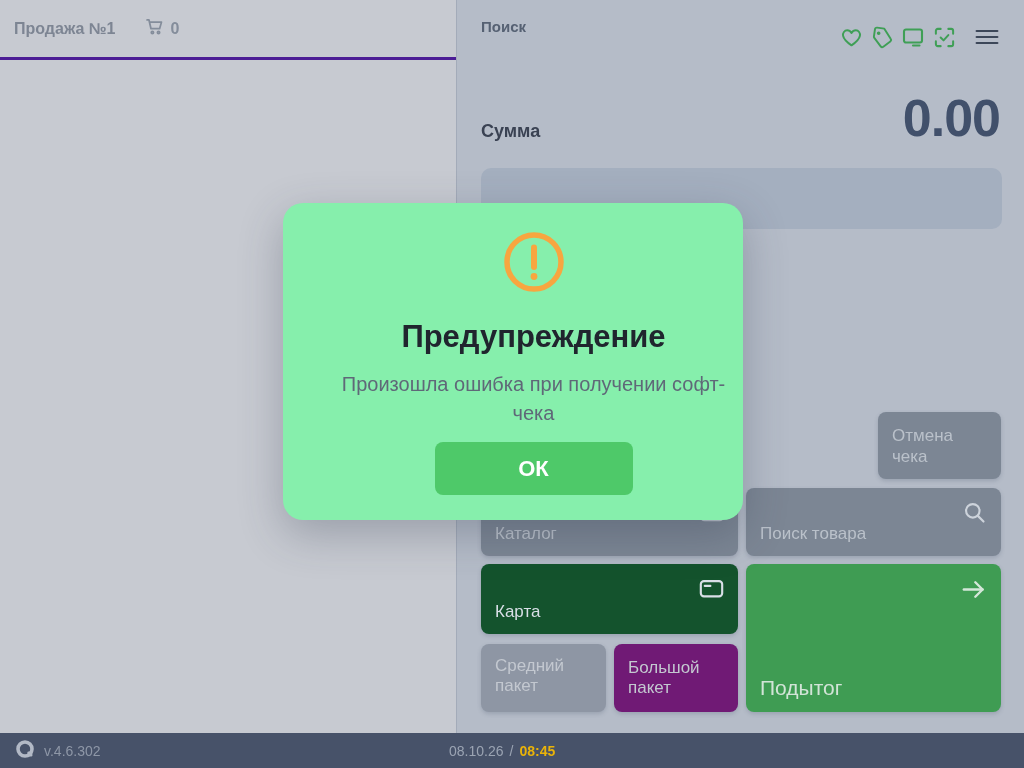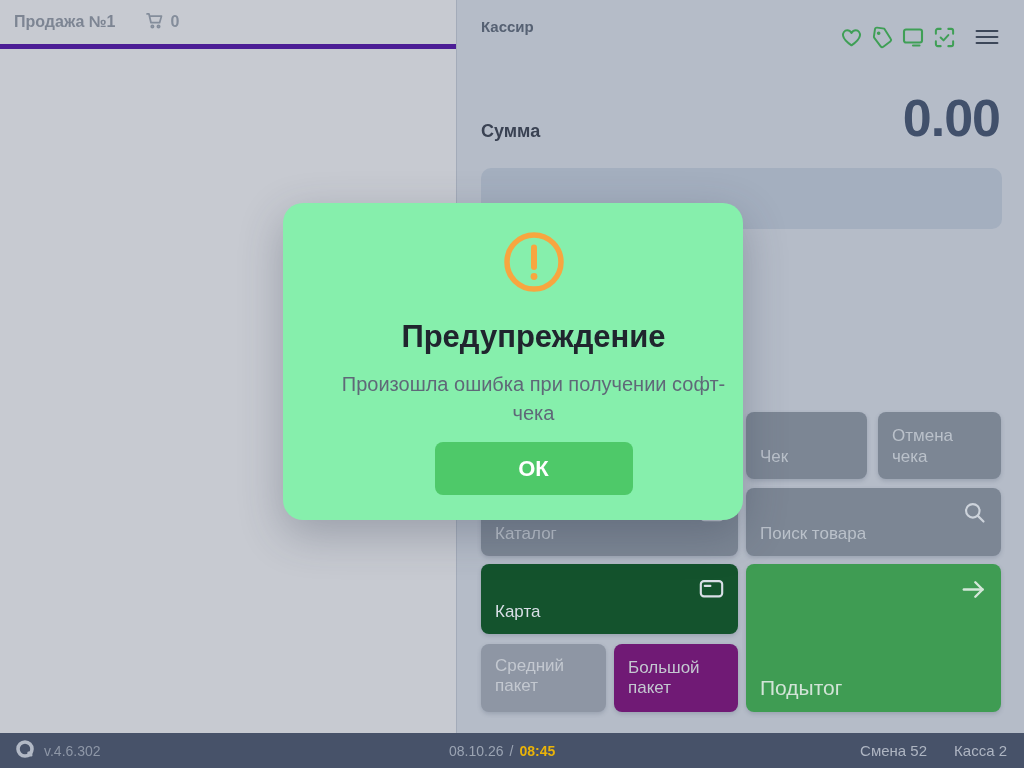--- a/index.html
+++ b/index.html
@@ -2,22 +2,22 @@
 <html><head>
 <meta charset="utf-8">
 <style>
   * { margin:0; padding:0; box-sizing:border-box; }
   html,body { width:1024px; height:768px; }
   body { font-family:"Liberation Sans","DejaVu Sans",sans-serif; }
   .screen { position:relative; width:1024px; height:768px; overflow:hidden; background:#c7cad1; }
 
   
   .left-panel { position:absolute; left:0; top:0; width:456px; height:733px; background:#c7cad1; }
-  .left-header { position:absolute; left:0; top:0; width:100%; height:49px;
-                 border-bottom:5px solid #4c1d95; display:flex; align-items:center; padding-left:14px; }
+  .left-header { position:absolute; left:0; top:0; width:100%; height:60px;
+                 border-bottom:3px solid #4c1d95; display:flex; align-items:center; padding-left:14px; }
   .sale-title { font-size:16px; font-weight:700; color:#7d8593; }
   .cart-wrap { display:flex; align-items:center; margin-left:28px; gap:6px; color:#848d9b; font-size:16px; font-weight:700; }
 
   
   .right-panel { position:absolute; left:456px; top:0; width:568px; height:733px; background:#b5bcc8; border-left:1px solid #a3abb9; }
   .cashier { position:absolute; left:24px; top:18px; font-size:15px; font-weight:700; color:#566173; }
   .header-icons { position:absolute; right:25px; top:25px; display:flex; align-items:center; gap:7px; }
   .header-icons .ic { width:24px; height:24px; display:flex; align-items:center; justify-content:center; }
   .burger { margin-left:12px; }
 
@@ -72,21 +72,21 @@
             <circle cx="9.6" cy="18.8" r="1.3"></circle>
               <circle cx="16.6" cy="18.8" r="1.3"></circle>
           </svg>
         </span>
         <span>0</span>
       </span>
     </div>
   </div>
 
   <div class="right-panel">
-    <div class="cashier">Кассир</div>
+    <div class="cashier">Поиск</div>
 
     <div class="header-icons">
       <span class="ic">
         <svg width="23" height="23" viewBox="0 0 24 24" fill="none" stroke="#3f9f56" stroke-width="2" stroke-linecap="round" stroke-linejoin="round">
           <path d="M12 20.2C8.6 17.9 4 14.2 3.2 10.2 2.6 7.2 4.7 4.5 7.5 4.5c1.8 0 3.4 1 4.5 2.8 1.1-1.8 2.7-2.8 4.5-2.8 2.8 0 4.9 2.7 4.3 5.7-.8 4-5.4 7.7-8.8 10z"></path>
         </svg>
       </span>
       <span class="ic">
         <svg width="23" height="23" viewBox="0 0 24 24" fill="none" stroke="#3f9f56" stroke-width="2" stroke-linecap="round" stroke-linejoin="round">
           <path d="M12.6 2.6H5a2 2 0 0 0-2 2v7.6a2 2 0 0 0 .6 1.4l7.8 7.8a2 2 0 0 0 2.8 0l6.4-6.4a2 2 0 0 0 0-2.8L12.6 2.6z" transform="rotate(8 12 12)"></path>
@@ -114,23 +114,20 @@
             <line x1="2" y1="11" x2="28" y2="11"></line>
             <line x1="2" y1="18.5" x2="28" y2="18.5"></line>
         </svg>
       </span>
     </div>
 
     <div class="sum-label">Сумма</div>
     <div class="sum-value">0.00</div>
     <div class="amount-bar"></div>
 
-    <div class="btn btn-check">
-      <span>Чек</span>
-    </div>
     <div class="btn btn-cancelcheck">
       <span>Отмена чека</span>
     </div>
 
     <div class="btn btn-catalog">
       <span class="corner-ic">
         <svg width="26" height="26" viewBox="0 0 24 24" fill="none" stroke="#bac1ca" stroke-width="1.9" stroke-linecap="round" stroke-linejoin="round">
           <rect x="2.5" y="4.5" width="19" height="15" rx="2.5"></rect>
           <line x1="6.5" y1="9.5" x2="12" y2="9.5"></line>
             <line x1="6.5" y1="13" x2="10" y2="13"></line>
@@ -184,24 +181,20 @@
           <circle cx="11" cy="11" r="7" fill="none" stroke="#b2b9c6" stroke-width="3.6"></circle>
           <rect x="13.4" y="13.4" width="5" height="5" rx="1.2" fill="#b2b9c6"></rect>
         </svg>
       </span>
       <span class="bb-version">v.4.6.302</span>
     </div>
     <div class="bb-center">
       <span class="bb-date">08.10.26</span>
       <span class="bb-sep">/</span>
       <span class="bb-time">08:45</span>
-    </div>
-    <div class="bb-right">
-      <span>Смена 52</span>
-      <span>Касса 2</span>
     </div>
   </div>
 
   <div class="modal">
     <div class="modal-icon">
       <svg width="66" height="66" viewBox="0 0 66 66">
         <circle cx="33" cy="33" r="27" fill="none" stroke="#f7a640" stroke-width="5.5"></circle>
         <line x1="33" y1="18.5" x2="33" y2="38" stroke="#f7a640" stroke-width="6" stroke-linecap="round"></line>
         <circle cx="33" cy="47.5" r="3.4" fill="#f7a640"></circle>
       </svg>

